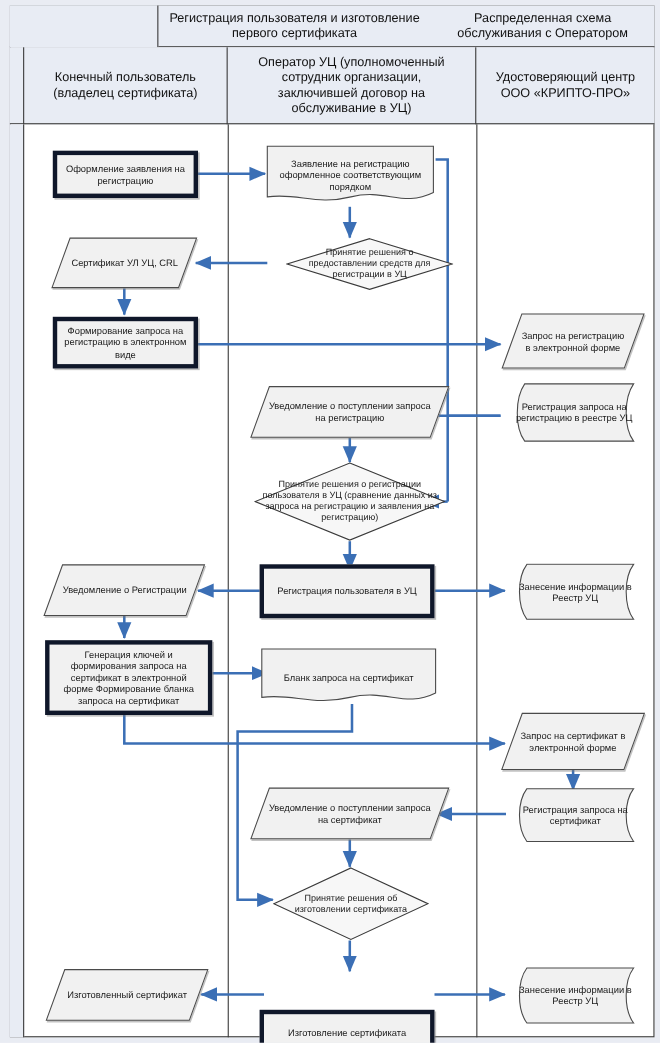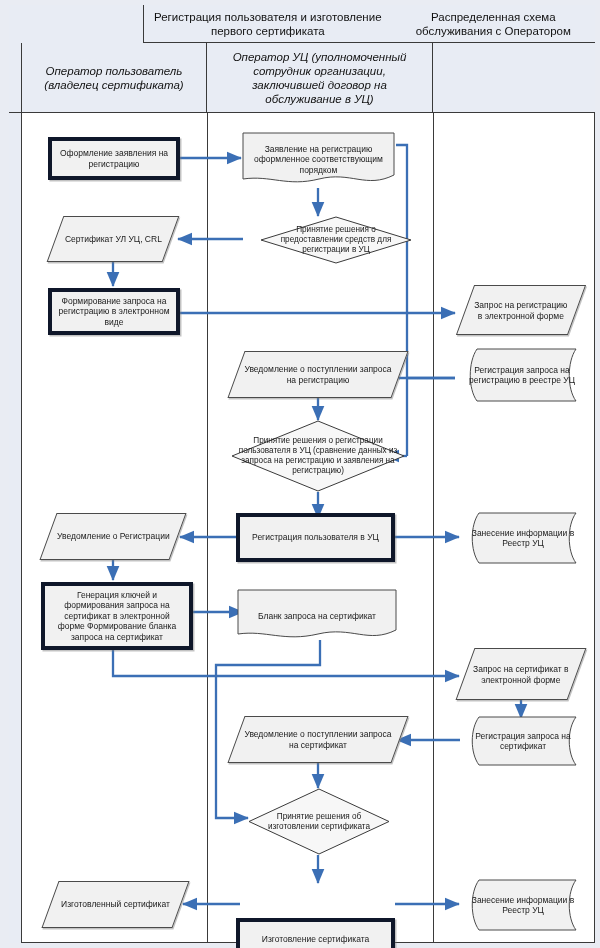--- a/index.html
+++ b/index.html
@@ -30,21 +30,21 @@
     color:#111;font-size:11.5px;line-height:14.5px;text-align:center;
   }
   .headerrow{
     position:absolute;left:9px;top:43px;width:586px;height:70px;
     background:#e8ecf4;border-bottom:1px solid #3a3a3a;box-sizing:border-box;
   }
   .hcell{
     position:absolute;top:43px;height:70px;
     display:flex;flex-direction:column;justify-content:center;
     text-align:center;color:#111;font-size:11.5px;line-height:14px;
-    box-sizing:border-box;padding:0 6px;font-style:italic;
+    box-sizing:border-box;padding:0 6px;
   }
   .hgut{position:absolute;left:9px;top:43px;width:13px;height:70px;
         border-right:1px solid #3a3a3a;box-sizing:border-box;}
   .hc1{left:22px;width:185px;border-right:1px solid #3a3a3a;}
   .hc2{left:207px;width:226px;border-right:1px solid #3a3a3a;}
   .hc3{left:433px;width:162px;}
 
   
   .lane-gutter{position:absolute;left:9px;top:113px;width:13px;height:830px;
      background:#e8ecf4;border-right:1px solid #3a3a3a;box-sizing:border-box;}
@@ -98,28 +98,32 @@
   <div class="title-left-cell"></div>
   <div class="title-text">
     <span>Регистрация пользователя и изготовление первого сертификата</span>
     <span>Распределенная схема обслуживания с Оператором</span>
   </div>
 
   <div class="headerrow"></div>
   <div class="hgut"></div>
 
   <div class="hcell hc1">
-    <span>Оператор пользователь</span>
+    <span>Конечный пользователь</span>
     <span>(владелец сертификата)</span>
   </div>
   <div class="hcell hc2">
     <span>Оператор УЦ (уполномоченный</span>
     <span>сотрудник организации,</span>
     <span>заключившей договор на</span>
     <span>обслуживание в УЦ)</span>
+  </div>
+  <div class="hcell hc3">
+    <span>Удостоверяющий центр</span>
+    <span>ООО «КРИПТО-ПРО»</span>
   </div>
 
   <div class="lane-gutter"></div>
   <div class="divider div1"></div>
   <div class="divider div2"></div>
 
   <svg id="wires">
     <defs>
       <marker id="ah" markerWidth="7" markerHeight="7" refX="6.2" refY="3.2" orient="auto" markerUnits="strokeWidth">
         <path d="M0,0.4 L6.6,3.2 L0,6.0 z" fill="#3b6fb5"></path>

